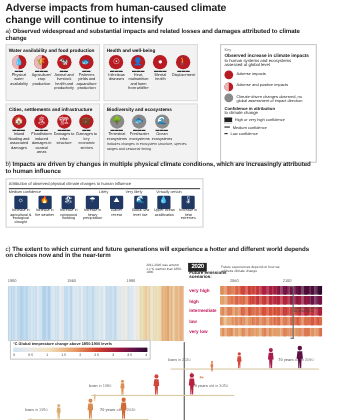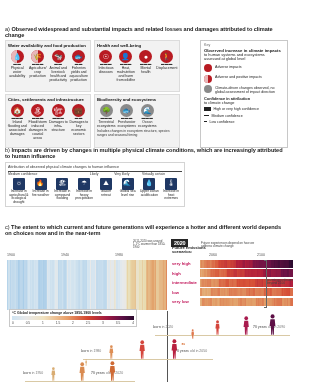--- a/index.html
+++ b/index.html
@@ -152,20 +152,21 @@
   .old70{position:absolute;font-size:3.5px;line-height:4px;font-weight:bold;color:#222;}
   .old70 span{font-weight:normal;color:#777;}
   .now-line{position:absolute;width:0.8px;background:#555;}
   .person{position:absolute;}
 </style>
 </head>
 <body>
 
 <div class="page">
 
+  <div class="main-title">Adverse impacts from human-caused climate change will continue to intensify</div>
 
   <div id="panel-a">
     <div class="panel-head">
       <span class="ltr">a)</span>
       <span>Observed widespread and substantial impacts and related losses and damages attributed to climate change</span>
     </div>
 
     <div class="a-body">
 
       <div class="group" style="left:0;top:0;width:86px;height:52px;">

